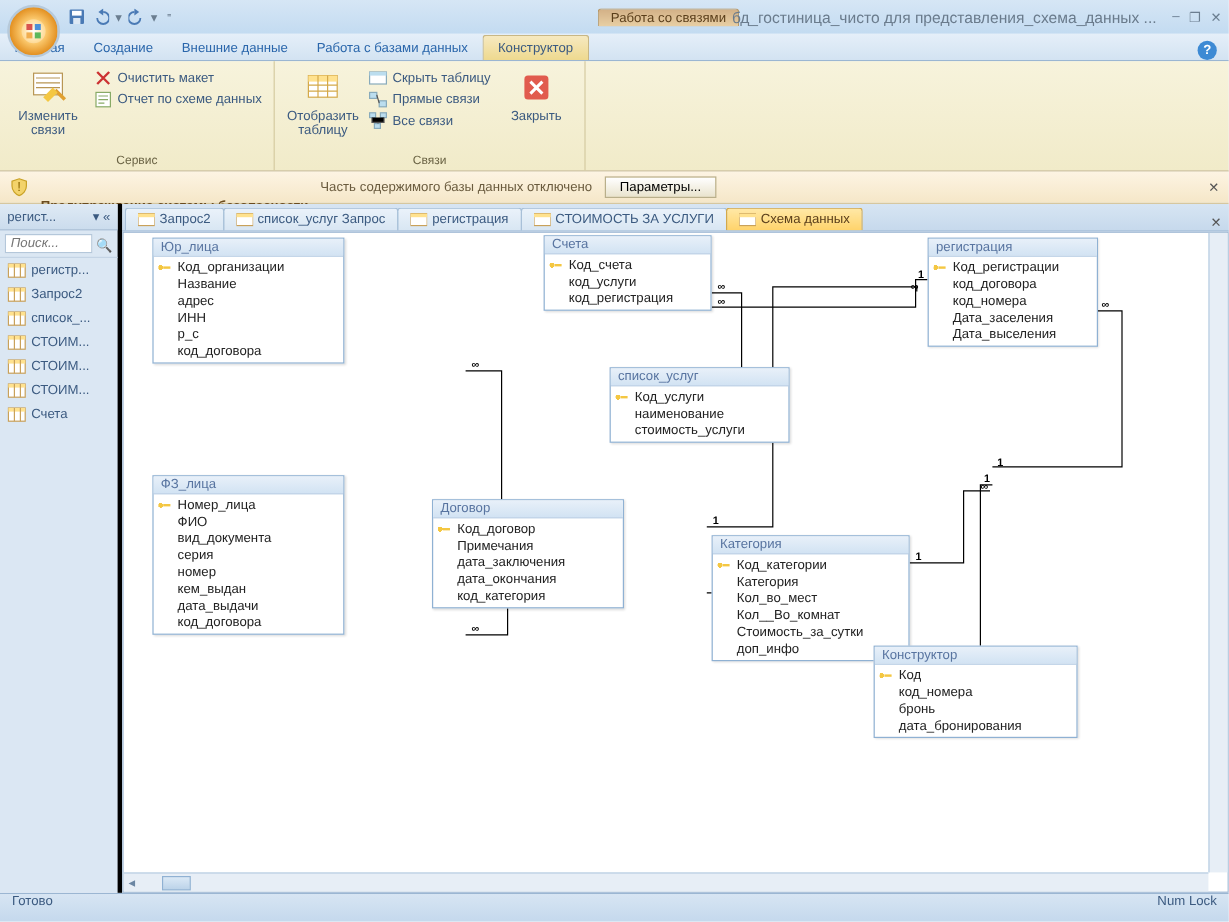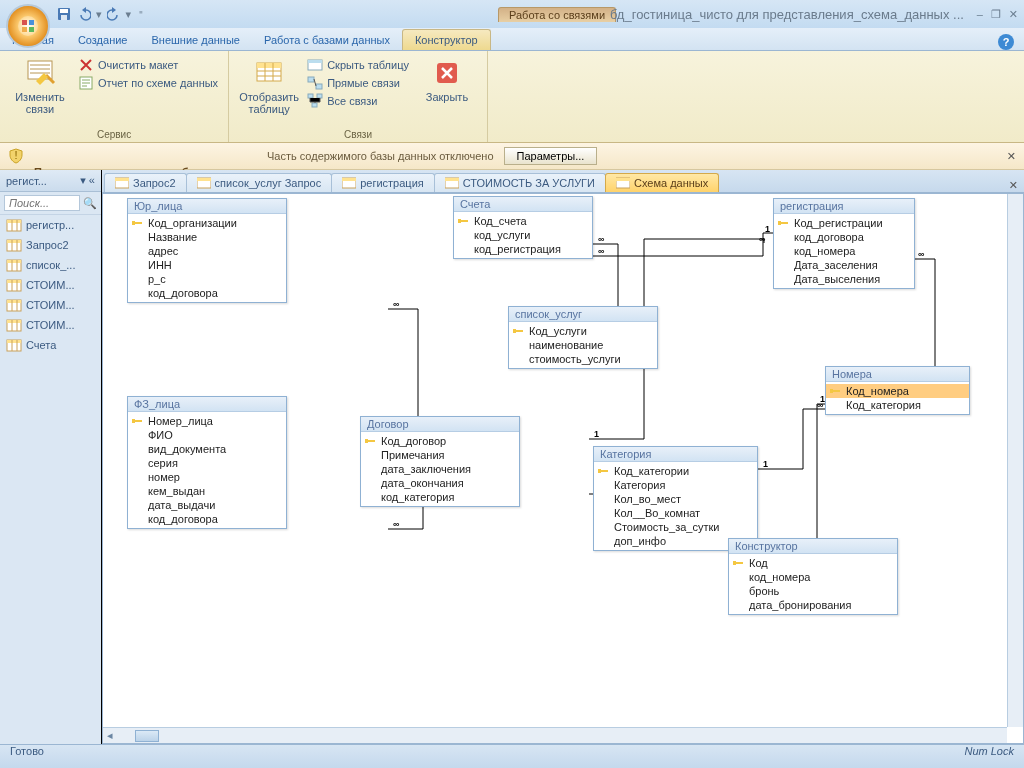--- a/index.html
+++ b/index.html
@@ -36,23 +36,23 @@
 
 .secbar { height: 27px; background: linear-gradient(#fdf4e3,#f5e7c8); border-bottom: 1px solid #d6c79f; display: flex; align-items: center; padding: 0 8px; gap: 10px; }
 .secbar .shield { width: 16px; height: 16px; }
 .secbar b { color: #6a4b1e; margin-top: 32px; }
 .secbar .msg { color: #6a5b3e; }
 .secbar button { background: linear-gradient(#fff,#e9e3cd); border: 1px solid #b9af8b; padding: 2px 12px; }
 .secbar .x { margin-left: auto; color: #555; }
 
 
 .main { display: flex; height: 574px; }
-.navpane { width: 102px; background: #dbe7f3; border-right: 1px solid #000000; display: flex; flex-direction: column; }
+.navpane { width: 102px; background: #dbe7f3; border-right: 4px solid #000000; display: flex; flex-direction: column; }
 .nav-hdr { background: linear-gradient(#dfeaf5,#cbdced); padding: 4px 6px; color: #3b5a80; border-bottom: 1px solid #a9bfd5; display: flex; align-items: center; justify-content: space-between; }
-.nav-search { display: flex; align-items: center; padding: 3px 4px; border-bottom: 1px solid #c4d4e5; }
+.nav-search { display: flex; align-items: flex-end; padding: 3px 4px; border-bottom: 1px solid #c4d4e5; }
 .nav-search input { flex: 1; border: 1px solid #b4c7da; padding: 1px 4px; font-style: italic; color: #888; width: 60px; }
 .nav-item { display: flex; align-items: center; gap: 4px; padding: 3px 6px; color: #3b5a80; }
 .nav-item .ni { width: 16px; height: 14px; }
 
 .workspace { flex: 1; display: flex; flex-direction: column; background: #d3e2f1; }
 .doctabs { height: 23px; background: linear-gradient(#d7e5f3,#c6d9ec); display: flex; align-items: flex-end; border-bottom: 1px solid #9bb6d2; padding-left: 2px; }
 .doctab { padding: 3px 10px; background: linear-gradient(#eaf2fa,#d8e6f3); border: 1px solid #a8c0d8; border-bottom: none; margin-right: -1px; color: #3b5a80; display: flex; align-items: center; gap: 4px; border-radius: 3px 3px 0 0; }
 .doctab.active { background: linear-gradient(#ffe8a6,#ffd36b); border-color: #d4a94a; color: #5a3e1a; }
 .doctab .di { width: 14px; height: 12px; }
 .doctabs .x { margin-left: auto; margin-right: 6px; color: #555; }
@@ -75,21 +75,21 @@
 .rels line, .rels path { stroke: #000; stroke-width: 1; fill: none; }
 .rel-lbl { font-size: 9px; font-weight: bold; fill: #000; }
 
 
 .sb-v { position: absolute; right: 0; top: 0; bottom: 16px; width: 16px; background: #e7eef6; border-left: 1px solid #b8cde1; }
 .sb-h { position: absolute; left: 0; right: 16px; bottom: 0; height: 16px; background: #e7eef6; border-top: 1px solid #b8cde1; display:flex; align-items:center;}
 .sb-h .thumb { width: 24px; height: 12px; background: linear-gradient(#dbe9f6,#bcd3e9); border: 1px solid #8fb1d3; margin-left: 18px; }
 
 
 .status { height: 34px; background: linear-gradient(#d7e5f3,#bcd3ea); border-top: 1px solid #9bb6d2; display: flex; align-items: flex-start; padding: 0 10px; color: #3b5a80; }
-.status .right { margin-left: auto; font-style: italic; }
+.status .right { margin-left: auto; }
 
 
 .taskbar { height: 30px; background: linear-gradient(#3a89d8,#2065c0 40%,#1a58ab); display: flex; align-items: center; color: #fff; }
 .tray { margin-left: auto; display: flex; align-items: center; gap: 6px; padding: 0 8px; background: linear-gradient(#2a79cc,#1a5aaa); height: 100%; }
 </style>
 </head>
 <body>
 
 <div class="titlebar">
   <div class="office-btn">
@@ -415,27 +415,20 @@
             </div>
           </div>
         <div id="tbl-spisok" class="tbl" style="left:405px;top:112px;width:150px">
             <div class="tbl-hdr">список_услуг</div>
             <div class="tbl-body">
               <div class="fld key">Код_услуги</div>
               <div class="fld">наименование</div>
               <div class="fld">стоимость_услуги</div>
             </div>
           </div>
-        <div id="tbl-nomera" class="tbl" style="left:722px;top:172px;width:145px">
-            <div class="tbl-hdr">Номера</div>
-            <div class="tbl-body">
-              <div class="fld key sel">Код_номера</div>
-              <div class="fld">Код_категория</div>
-            </div>
-          </div>
         <div id="tbl-fz" class="tbl" style="left:24px;top:202px;width:160px">
             <div class="tbl-hdr">ФЗ_лица</div>
             <div class="tbl-body">
               <div class="fld key">Номер_лица</div>
               <div class="fld">ФИО</div>
               <div class="fld">вид_документа</div>
               <div class="fld">серия</div>
               <div class="fld">номер</div>
               <div class="fld">кем_выдан</div>
               <div class="fld">дата_выдачи</div>

